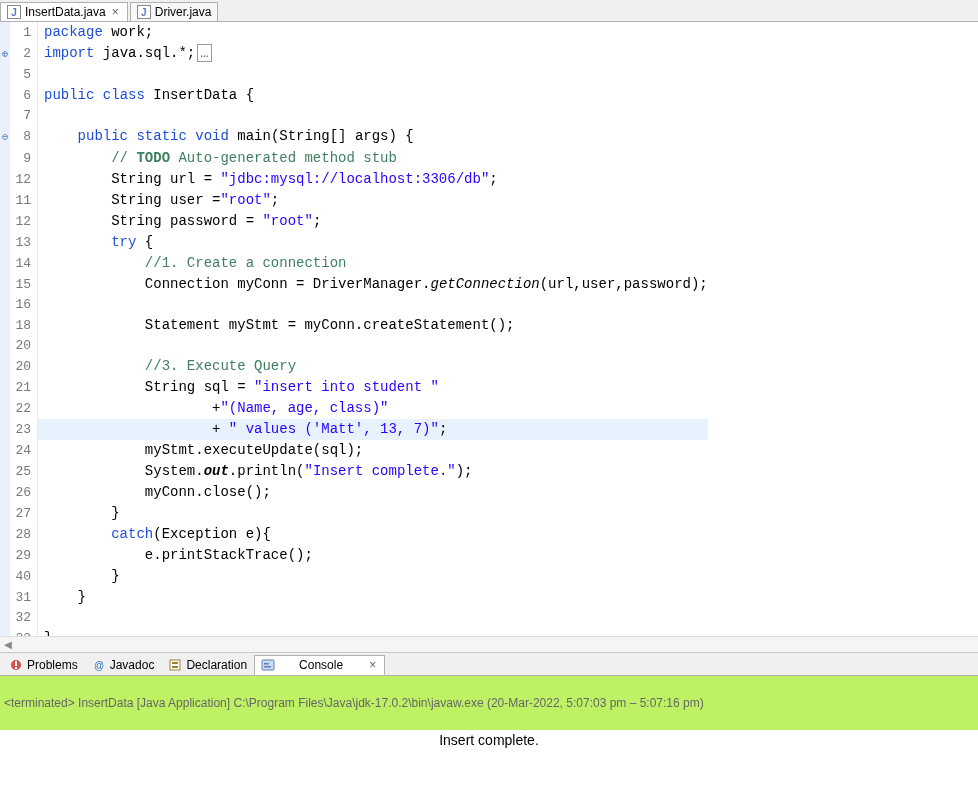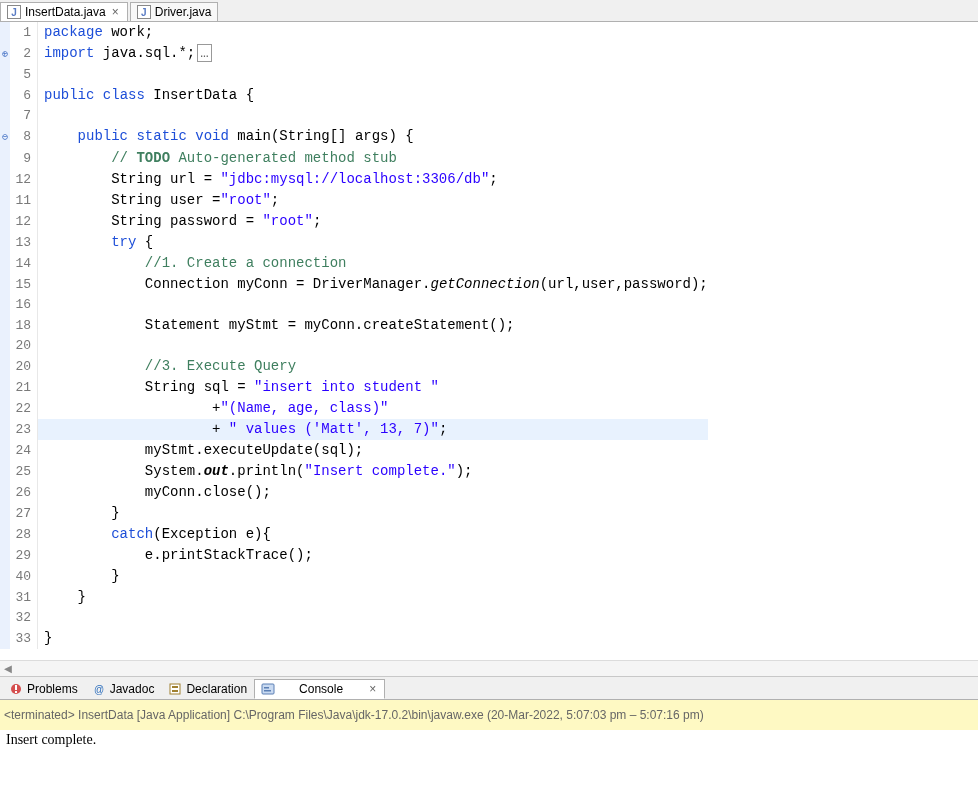--- a/index.html
+++ b/index.html
@@ -149,30 +149,31 @@
     gap: 24px;
   }
   .vicon { width: 14px; height: 14px; display:inline-block; }
   .viewtab .close { color:#666; font-family:sans-serif; padding:0 2px; }
 
   
   .statusline {
     font-family: "Segoe UI", Tahoma, sans-serif;
     font-size: 12px;
     color: #666;
-    padding: 8px 4px;
-    background: #fef9c3;
+    padding: 20px 4px;
+    background: #bef264;
   }
   .console-out {
     flex: 0 0 auto;
-    font-family: Liberation Serif, serif;
+    font-family: Liberation Sans, sans-serif;
     font-size: 14px;
     padding: 2px 6px;
     background: #fff;
     height: 70px;
+    text-align: center;
   }
 </style>
 </head>
 <body>
 
 <div class="tabstrip">
   <div class="filetab active">
     <span class="j-icon">J</span>
     <span>InsertData.java</span>
     <span class="close">×</span>

